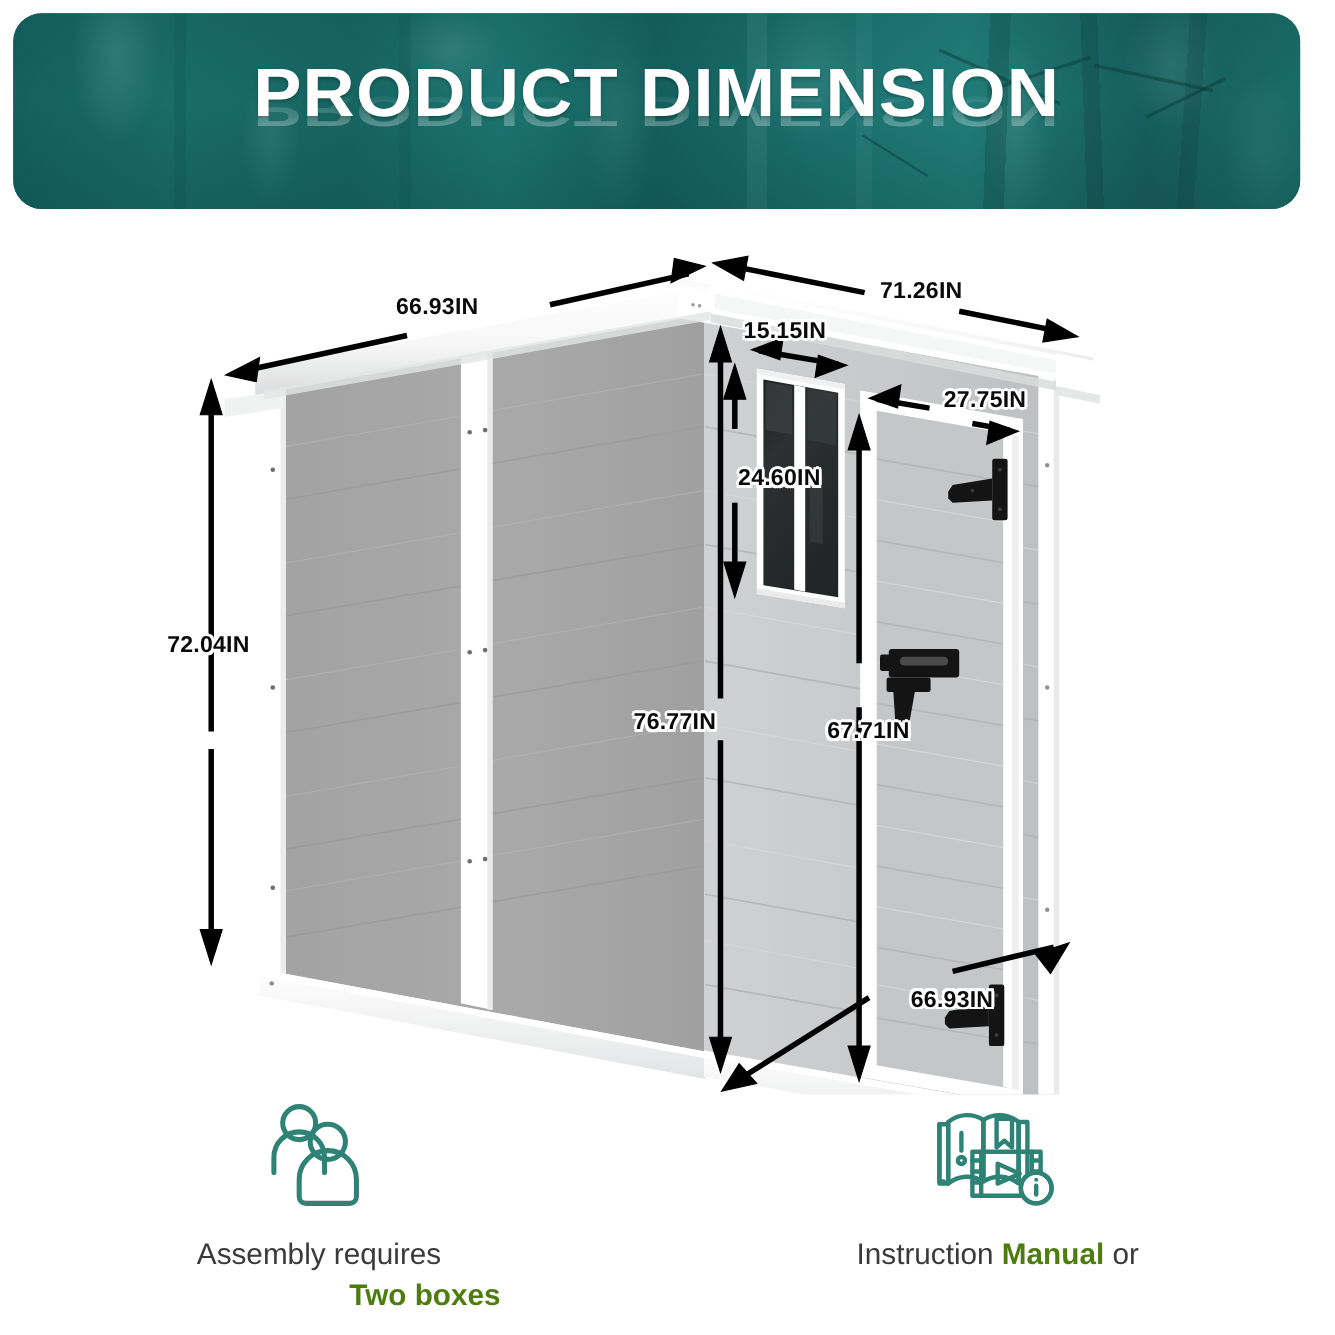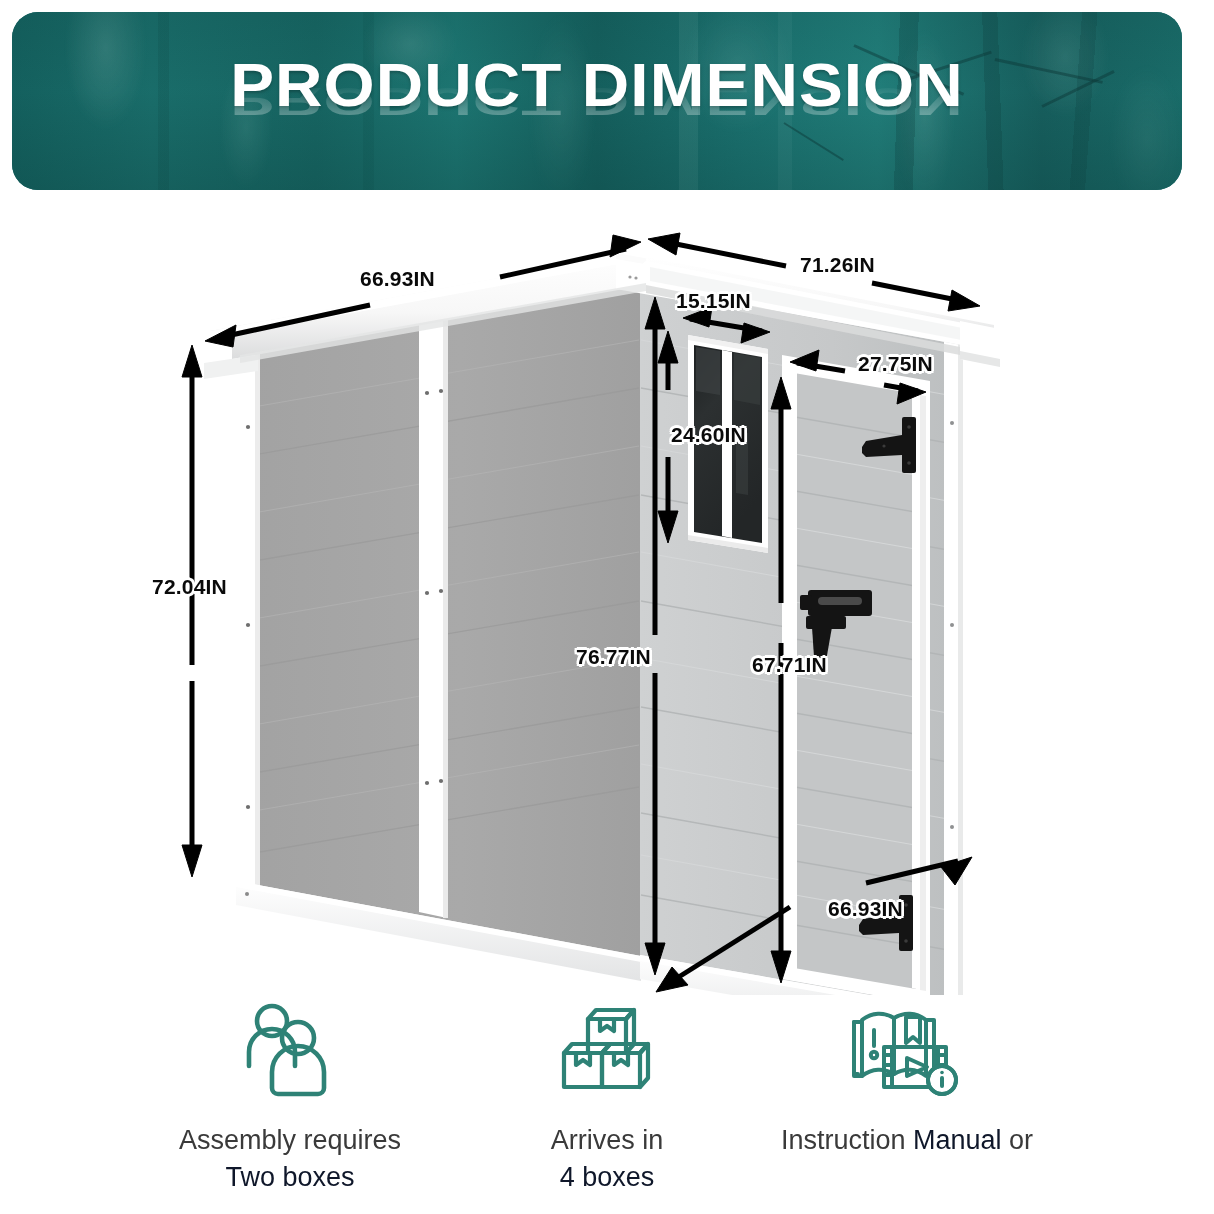--- a/index.html
+++ b/index.html
@@ -57,21 +57,21 @@
        text-shadow:
          -2.2px -2.2px 0 #fff, 2.2px -2.2px 0 #fff, -2.2px 2.2px 0 #fff, 2.2px 2.2px 0 #fff,
          -2.6px 0 0 #fff, 2.6px 0 0 #fff, 0 -2.6px 0 #fff, 0 2.6px 0 #fff;}
 
   
   #footer{position:absolute;left:0;top:1000px;width:1214px;height:205px;}
   .feature{position:absolute;top:0;text-align:center;width:330px;}
   .feature .ficon{height:100px;display:flex;align-items:center;justify-content:center;}
   .feature .ftext{margin-top:22px;font-size:27px;color:#3a3a3a;line-height:1.38;
                   font-family:"Liberation Sans","DejaVu Sans",sans-serif;}
-  .feature .ftext b{color:#0f172a;font-weight:normal;}
+  .feature .ftext b{color:#4d7c0f;font-weight:bold;text-align:right;}
   .feature .ftext .l2{display:block;}
 </style>
 </head>
 <body>
 
 <div id="banner">
   <div class="forest">
     <div class="base"></div>
     <div class="trees"></div>
     <div class="trunks"></div>
@@ -353,44 +353,20 @@
         <circle cx="62" cy="38" r="16"></circle>
         <path d="M36 88 V72 a26 26 0 0 1 52 0 V88 a6 6 0 0 1 -6 6 H42 a6 6 0 0 1 -6 -6 Z"></path>
       </svg>
     </div>
     <div class="ftext">
       <span>Assembly requires</span>
       <b class="l2">Two boxes</b>
     </div>
   </div>
 
-  <div class="feature" style="left:442px;">
-    <div class="ficon">
-      <svg width="110" height="100" viewBox="0 0 110 100" fill="none" stroke="#2e8276" stroke-width="4.2" stroke-linecap="round" stroke-linejoin="round">
-
-        <path d="M36 19 h38 v34 h-38 Z"></path>
-        <path d="M36 19 l8 -9 h38 l-8 9"></path>
-        <path d="M74 19 l8 -9 v34 l-8 9"></path>
-        <path d="M48 19 v12 l7 -5 l7 5 V19"></path>
-
-        <path d="M12 53 h38 v34 h-38 Z"></path>
-        <path d="M12 53 l8 -9 h38 l-8 9"></path>
-        <path d="M24 53 v12 l7 -5 l7 5 V53"></path>
-
-        <path d="M50 53 h38 v34 h-38 Z"></path>
-        <path d="M50 53 l8 -9 h38 l-8 9"></path>
-        <path d="M88 53 l8 -9 v34 l-8 9"></path>
-        <path d="M62 53 v12 l7 -5 l7 5 V53"></path>
-      </svg>
-    </div>
-    <div class="ftext">
-      <span>Arrives in</span>
-      <b class="l2">4 boxes</b>
-    </div>
-  </div>
 
   <div class="feature" style="left:742px;">
     <div class="ficon">
       <svg width="126" height="100" viewBox="0 0 126 100" fill="none" stroke="#2e8276" stroke-width="4" stroke-linecap="round" stroke-linejoin="round">
 
         <path d="M10 22 v52 a0 0 0 0 0 0 0 h4"></path>
         <path d="M10 22 h8 v54 h-8 Z"></path>
         <path d="M18 20 c10 -8 22 -8 32 -2 v56 c-10 -6 -22 -6 -32 2 Z"></path>
         <path d="M50 18 c10 -6 22 -6 32 2 v56 c-10 -8 -22 -8 -32 -2 Z"></path>
         <path d="M82 20 h8 v54 h-8 Z"></path>

